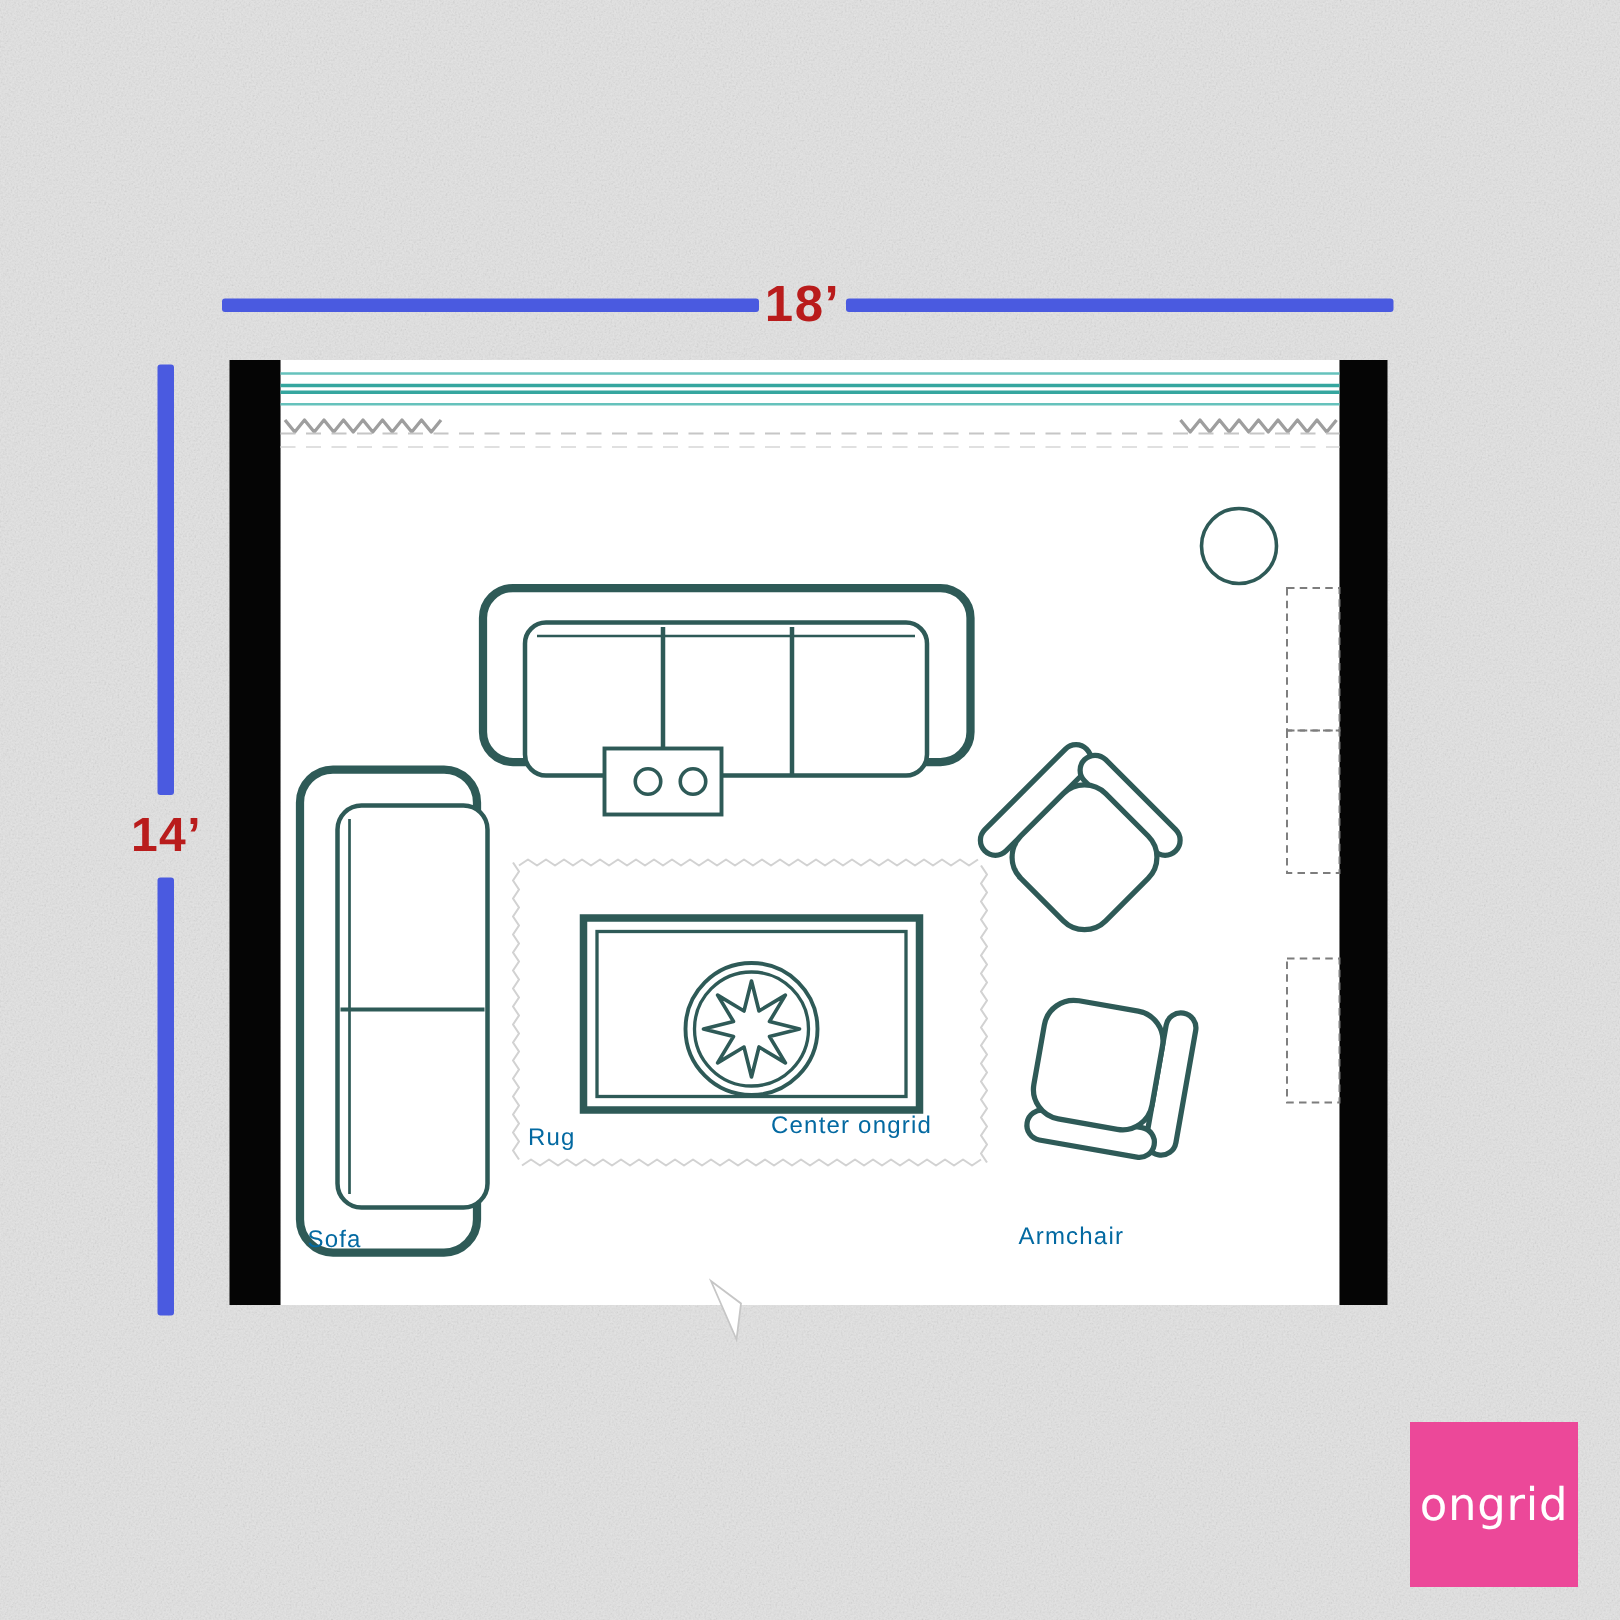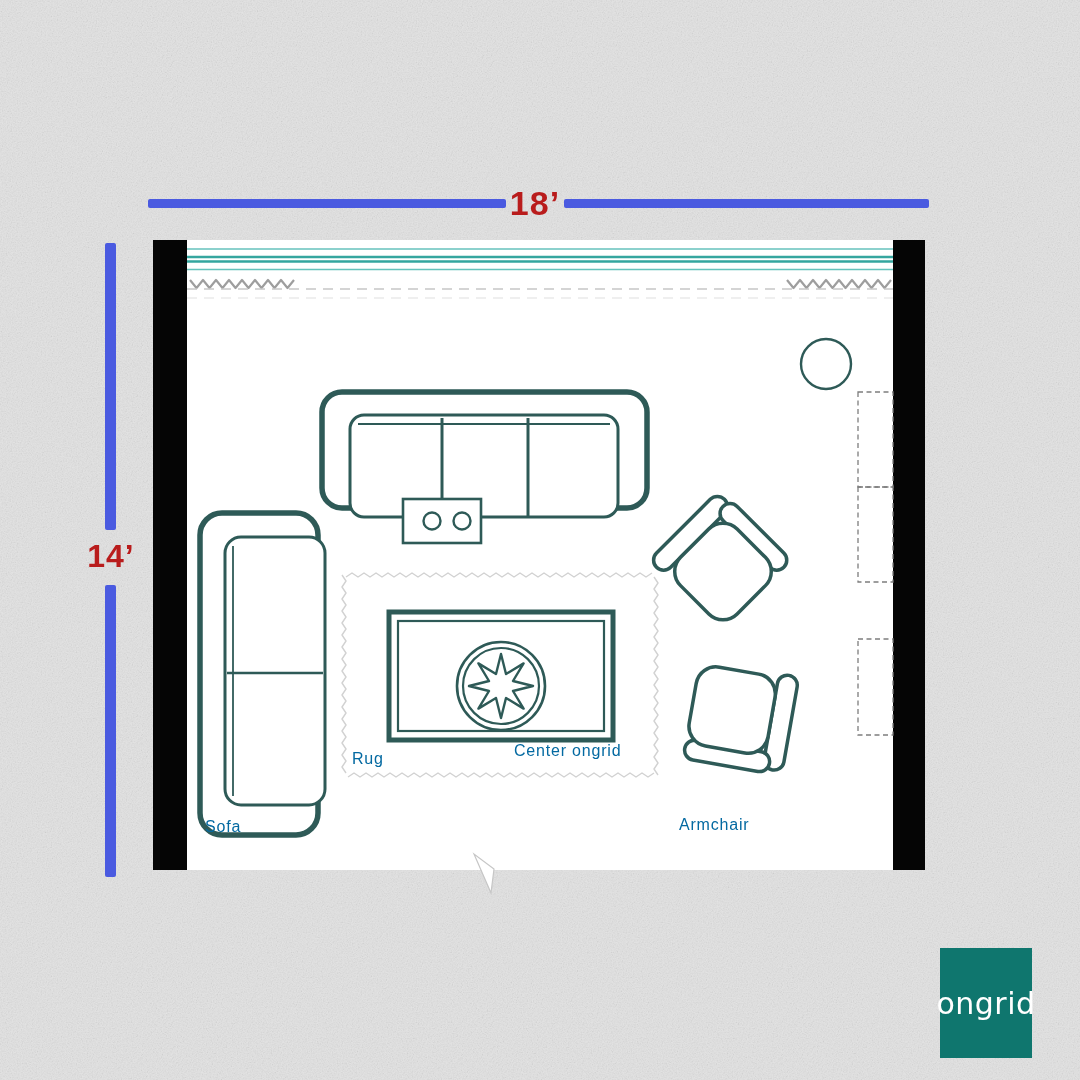--- a/index.html
+++ b/index.html
@@ -13,22 +13,22 @@
   .layer{position:absolute;left:0;top:0;}
   .dim-bar{position:absolute;background:#4a5ae0;border-radius:2px;}
   .dim-text{
     position:absolute;color:#b91c1c;font-weight:bold;
     font-size:34px;text-align:center;letter-spacing:1px;
   }
   .plan-label{
     position:absolute;color:#0369a1;font-size:16px;letter-spacing:.8px;
   }
   .logo{
-    position:absolute;left:940px;top:948px;width:92px;height:110px;
-    background:#0f766e;display:flex;align-items:center;justify-content:center;
+    position:absolute;left:940px;top:948px;width:112px;height:110px;
+    background:#ec4899;display:flex;align-items:center;justify-content:center;
   }
   .logo span{
     color:#ffffff;font-size:30px;letter-spacing:.5px;
     font-family:"DejaVu Sans", sans-serif;
   }
 </style>
 </head>
 <body>
 
 <div class="canvas">

